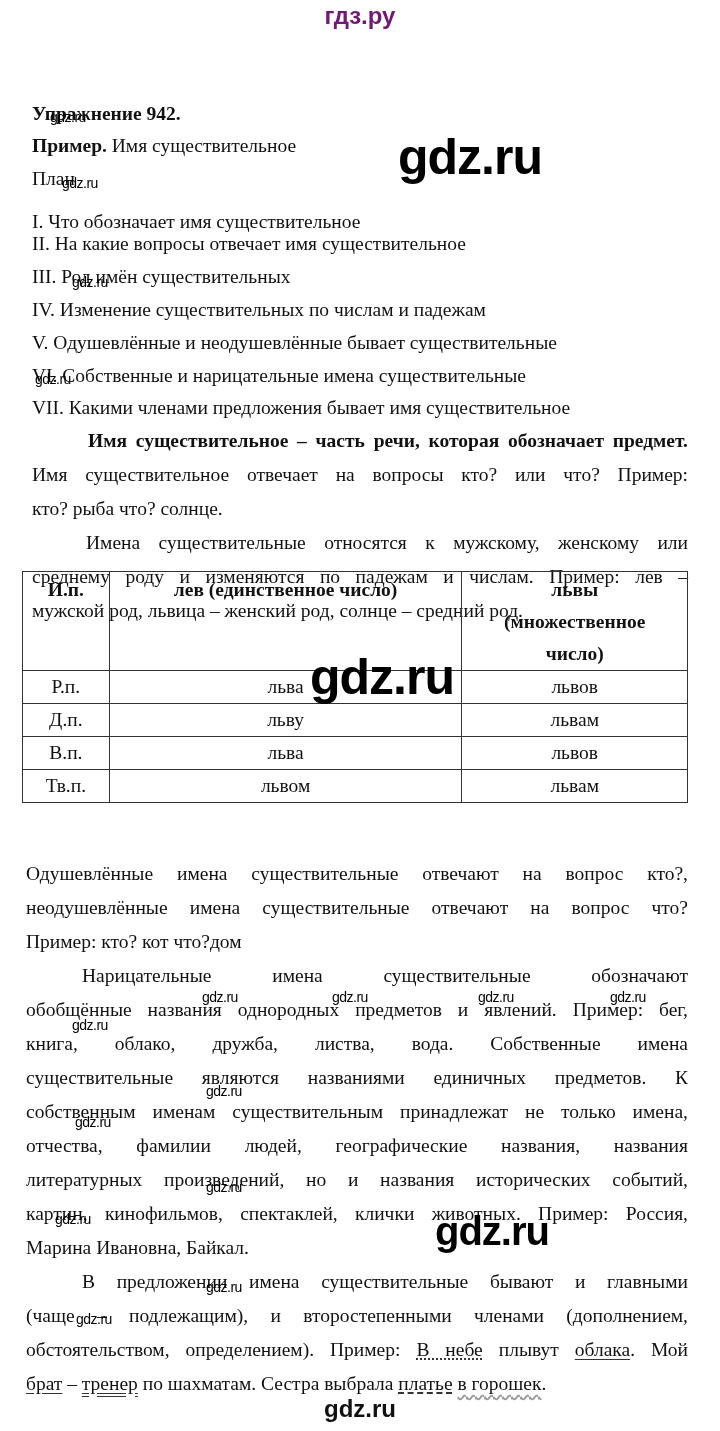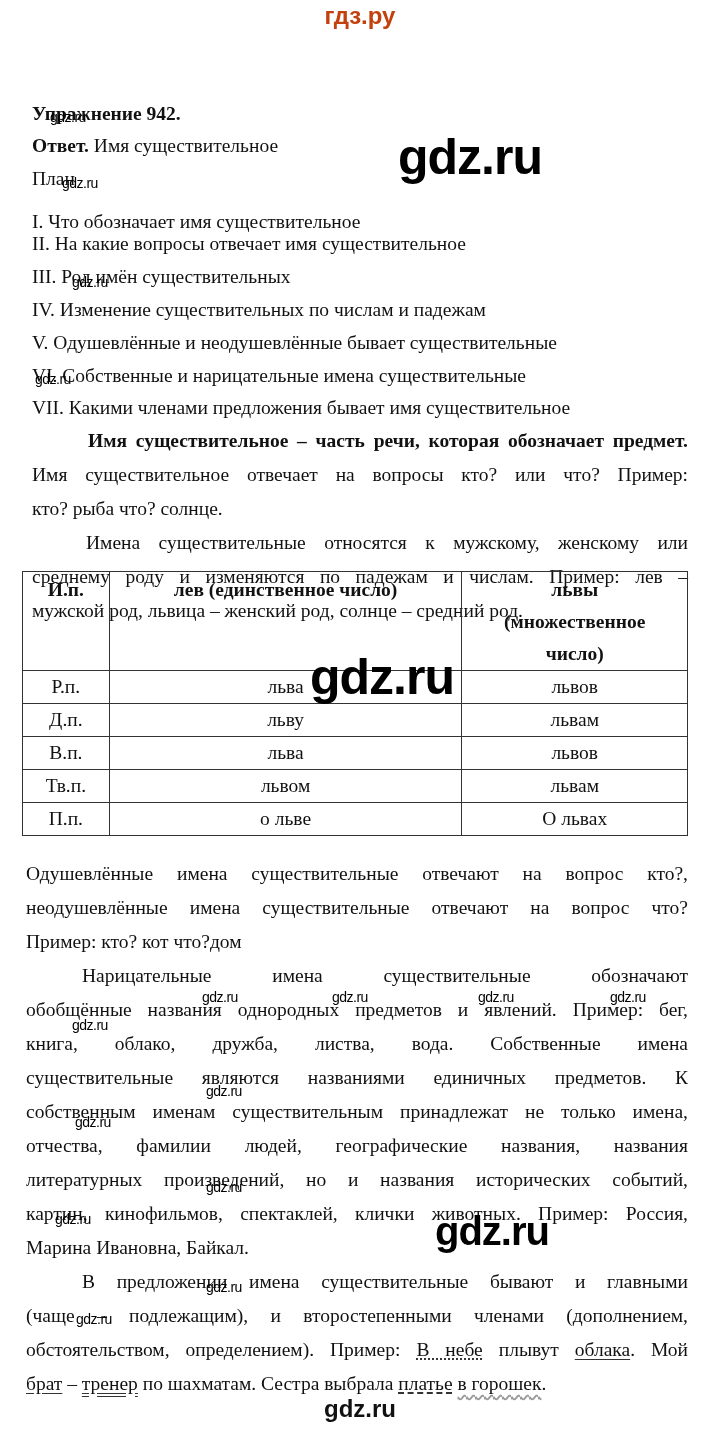--- a/index.html
+++ b/index.html
@@ -1,19 +1,19 @@
 <!DOCTYPE html>
 <html><head>
 <meta charset="utf-8">
 <style>
   html, body { margin:0; padding:0; background:#fff; }
   body { width:720px; height:1431px; position:relative; overflow:hidden;
          font-family:"Liberation Serif", serif; color:#111; }
   .site-header { position:absolute; top:0; left:0; width:720px; text-align:center;
-         font-family:"Liberation Sans", sans-serif; font-size:24px; font-weight:bold; top:2px; color:#c2410c; }
+         font-family:"Liberation Sans", sans-serif; font-size:24px; font-weight:bold; top:2px; color:#701a75; }
   .line { position:absolute; left:32px; font-size:19.5px; white-space:nowrap; line-height:24px; }
   .bold { font-weight:bold; }
   .just { position:absolute; left:32px; width:656px; font-size:19.5px; line-height:24px;
           text-align:justify; text-align-last:justify; white-space:nowrap; }
   .wm-big { position:absolute; font-family:"Liberation Sans", sans-serif; font-weight:bold;
             font-size:50px; line-height:50px; color:#000; letter-spacing:-1px; }
   .wm-small { position:absolute; font-family:"Liberation Sans", sans-serif; font-size:14px;
               line-height:14px; color:#000; letter-spacing:-0.5px; }
   .wm-footer { position:absolute; left:0; width:720px; text-align:center; top:1395px;
                font-family:"Liberation Sans", sans-serif; font-weight:bold; font-size:24px; }
@@ -28,21 +28,21 @@
   .u-solid { text-decoration:underline solid #333; text-underline-offset:3px; }
   .u-double { text-decoration:underline double #333; text-underline-offset:3px; }
   .u-dotdash { text-decoration:underline dotted #333; text-underline-offset:3px; }
 </style>
 </head>
 <body>
 
 <div class="site-header">гдз.ру</div>
 
 <div class="line bold" style="top:102px;">Упражнение 942.</div>
-<div class="line" style="top:134px;"><span class="bold">Ответ.</span><span> Имя существительное</span></div>
+<div class="line" style="top:134px;"><span class="bold">Пример.</span><span> Имя существительное</span></div>
 
 <div class="line" style="top:167px;">План</div>
 <div class="line" style="top:210px;">I. Что обозначает имя существительное</div>
 <div class="line" style="top:232px;">II. На какие вопросы отвечает имя существительное</div>
 <div class="line" style="top:265px;">III. Род имён существительных</div>
 <div class="line" style="top:298px;">IV. Изменение существительных по числам и падежам</div>
 <div class="line" style="top:331px;">V. Одушевлённые и неодушевлённые бывает существительные</div>
 <div class="line" style="top:364px;">VI. Собственные и нарицательные имена существительные</div>
 <div class="line" style="top:396px;text-align:center;">VII. Какими членами предложения бывает имя существительное</div>
 
@@ -78,25 +78,20 @@
   <tr>
     <td>В.п.</td>
     <td>льва</td>
     <td>львов</td>
   </tr>
   <tr>
     <td>Тв.п.</td>
     <td>львом</td>
     <td>львам</td>
   </tr>
-  <tr>
-    <td>П.п.</td>
-    <td>о льве</td>
-    <td>О львах</td>
-  </tr>
 </tbody>
   </table>
 
 <div class="just" style="top:862px; left:26px; width:662px;">Одушевлённые имена существительные отвечают на вопрос кто?,</div>
 <div class="just" style="top:896px; left:26px; width:662px;">неодушевлённые имена существительные отвечают на вопрос что?</div>
 <div class="line" style="top:930px; left:26px;">Пример: кто? кот что?дом</div>
 
 <div class="just" style="top:964px; left:82px; width:606px;">Нарицательные имена существительные обозначают</div>
 <div class="just" style="top:998px; left:26px; width:662px;">обобщённые названия однородных предметов и явлений. Пример: бег,</div>
 <div class="just" style="top:1032px; left:26px; width:662px;">книга, облако, дружба, листва, вода. Собственные имена</div>

